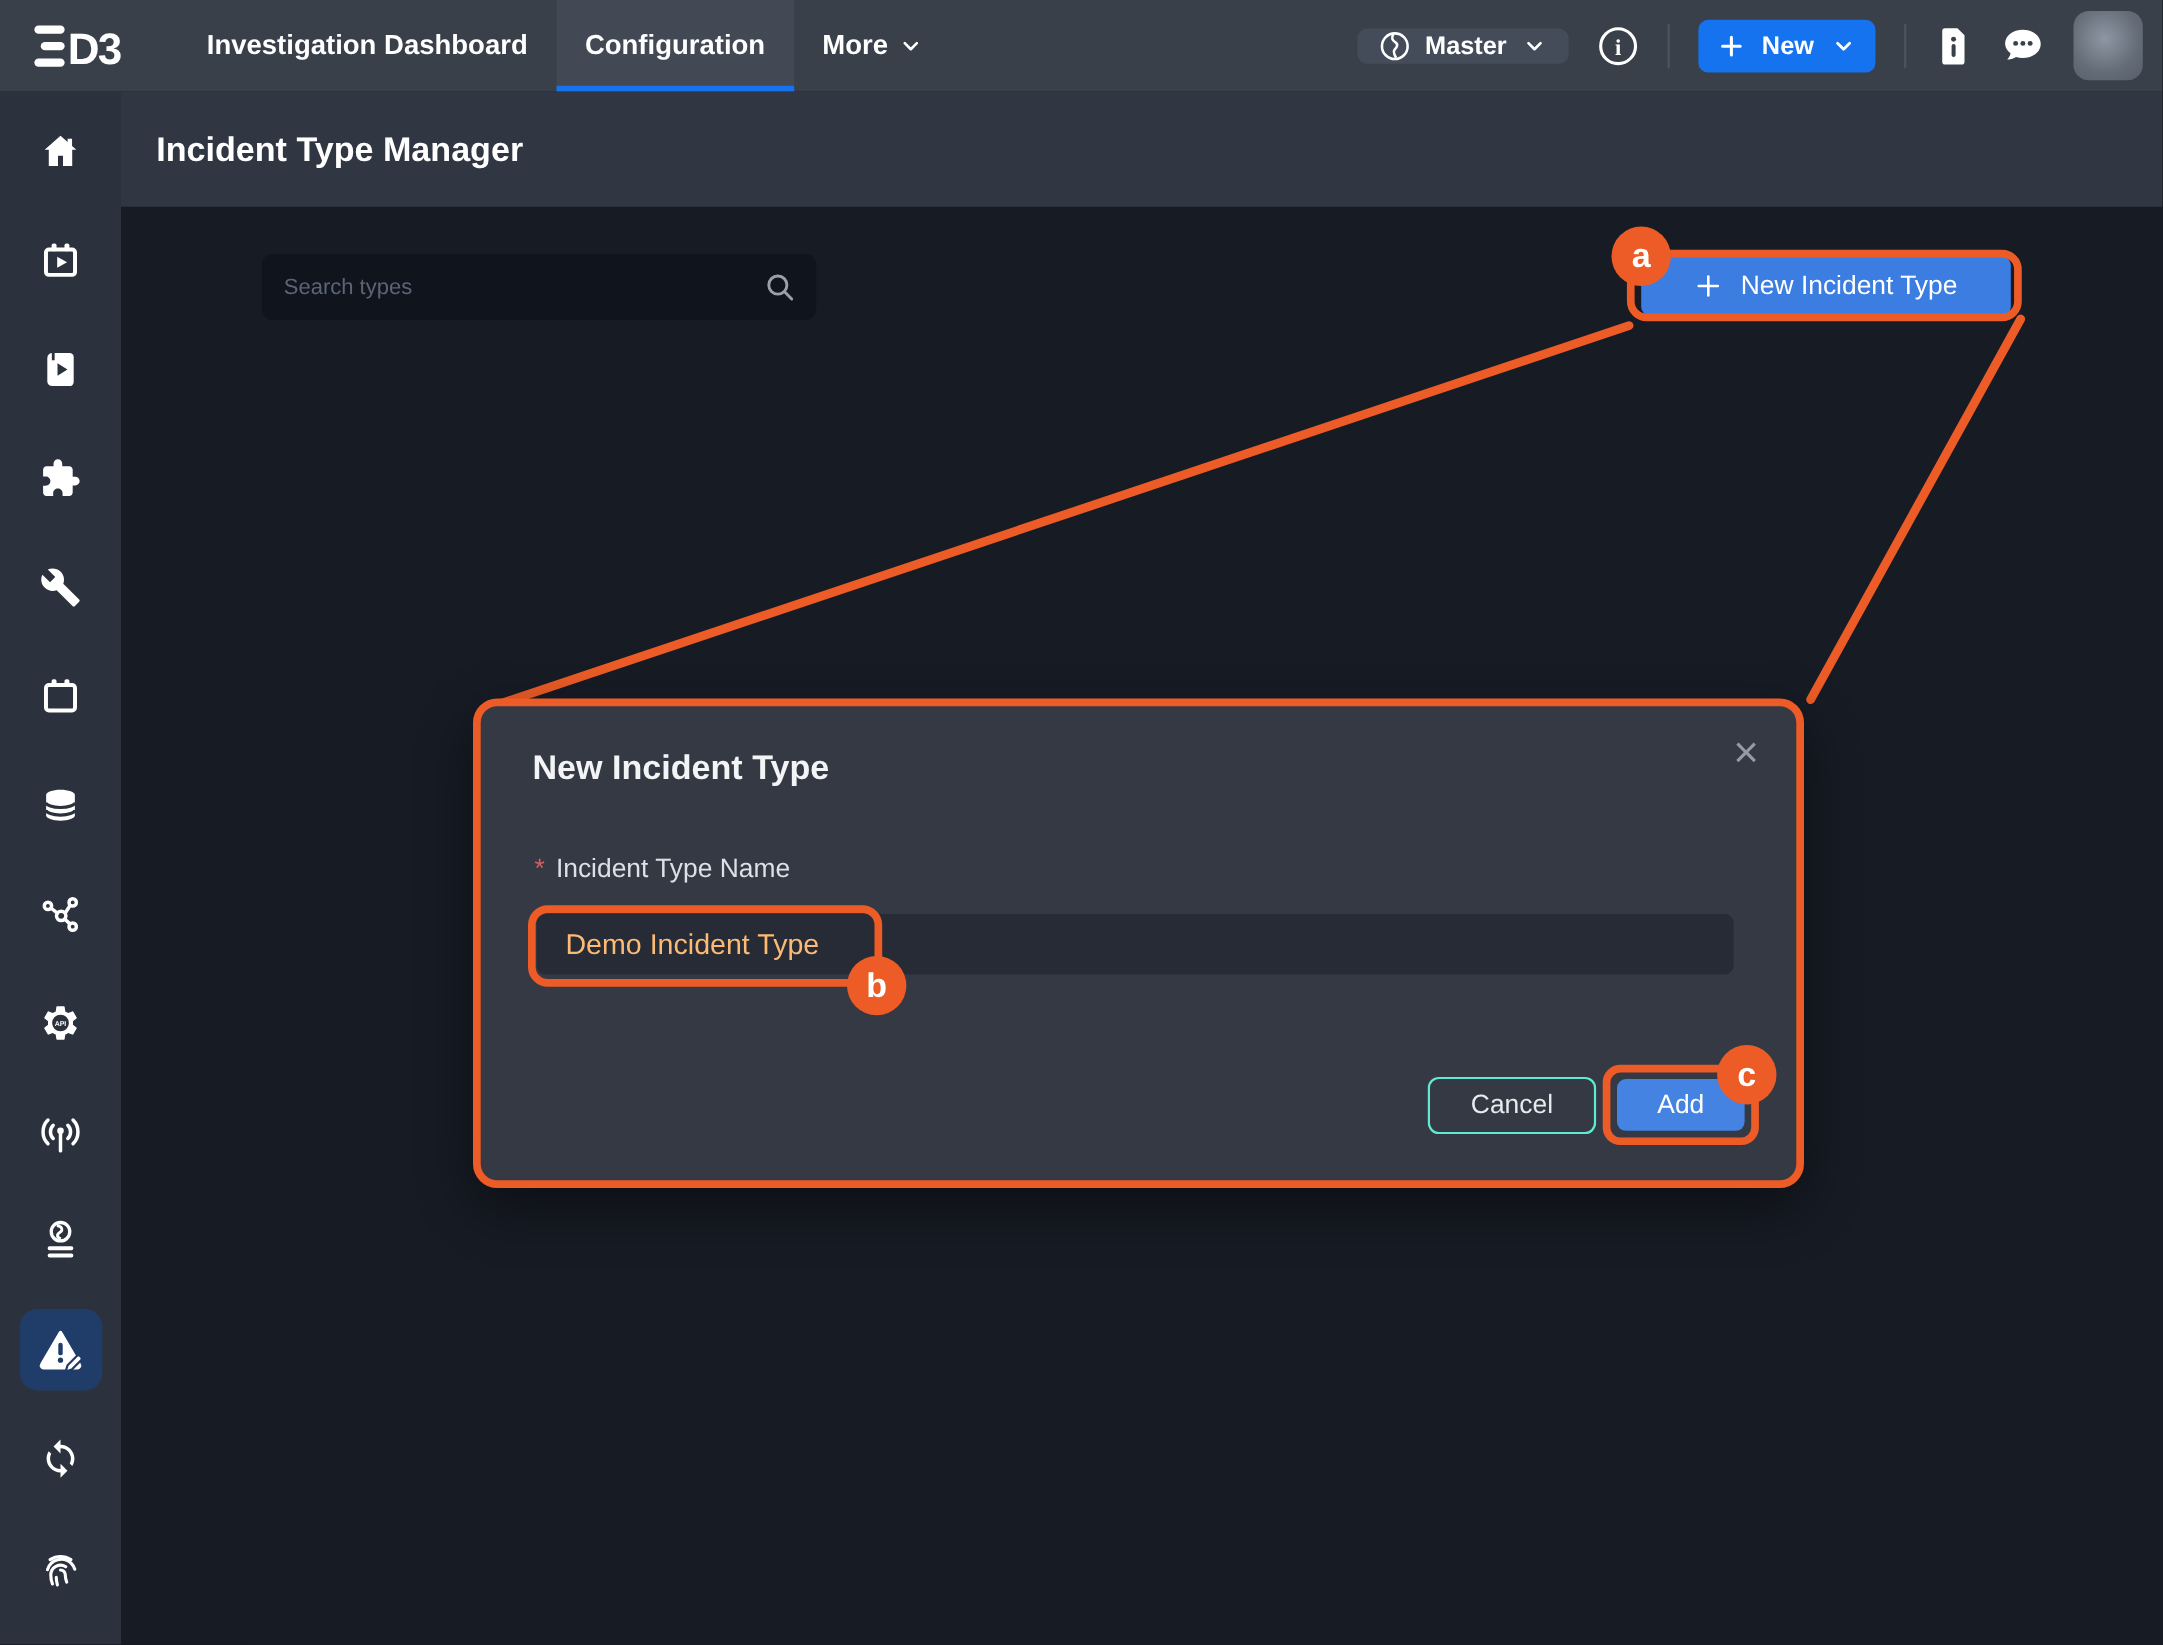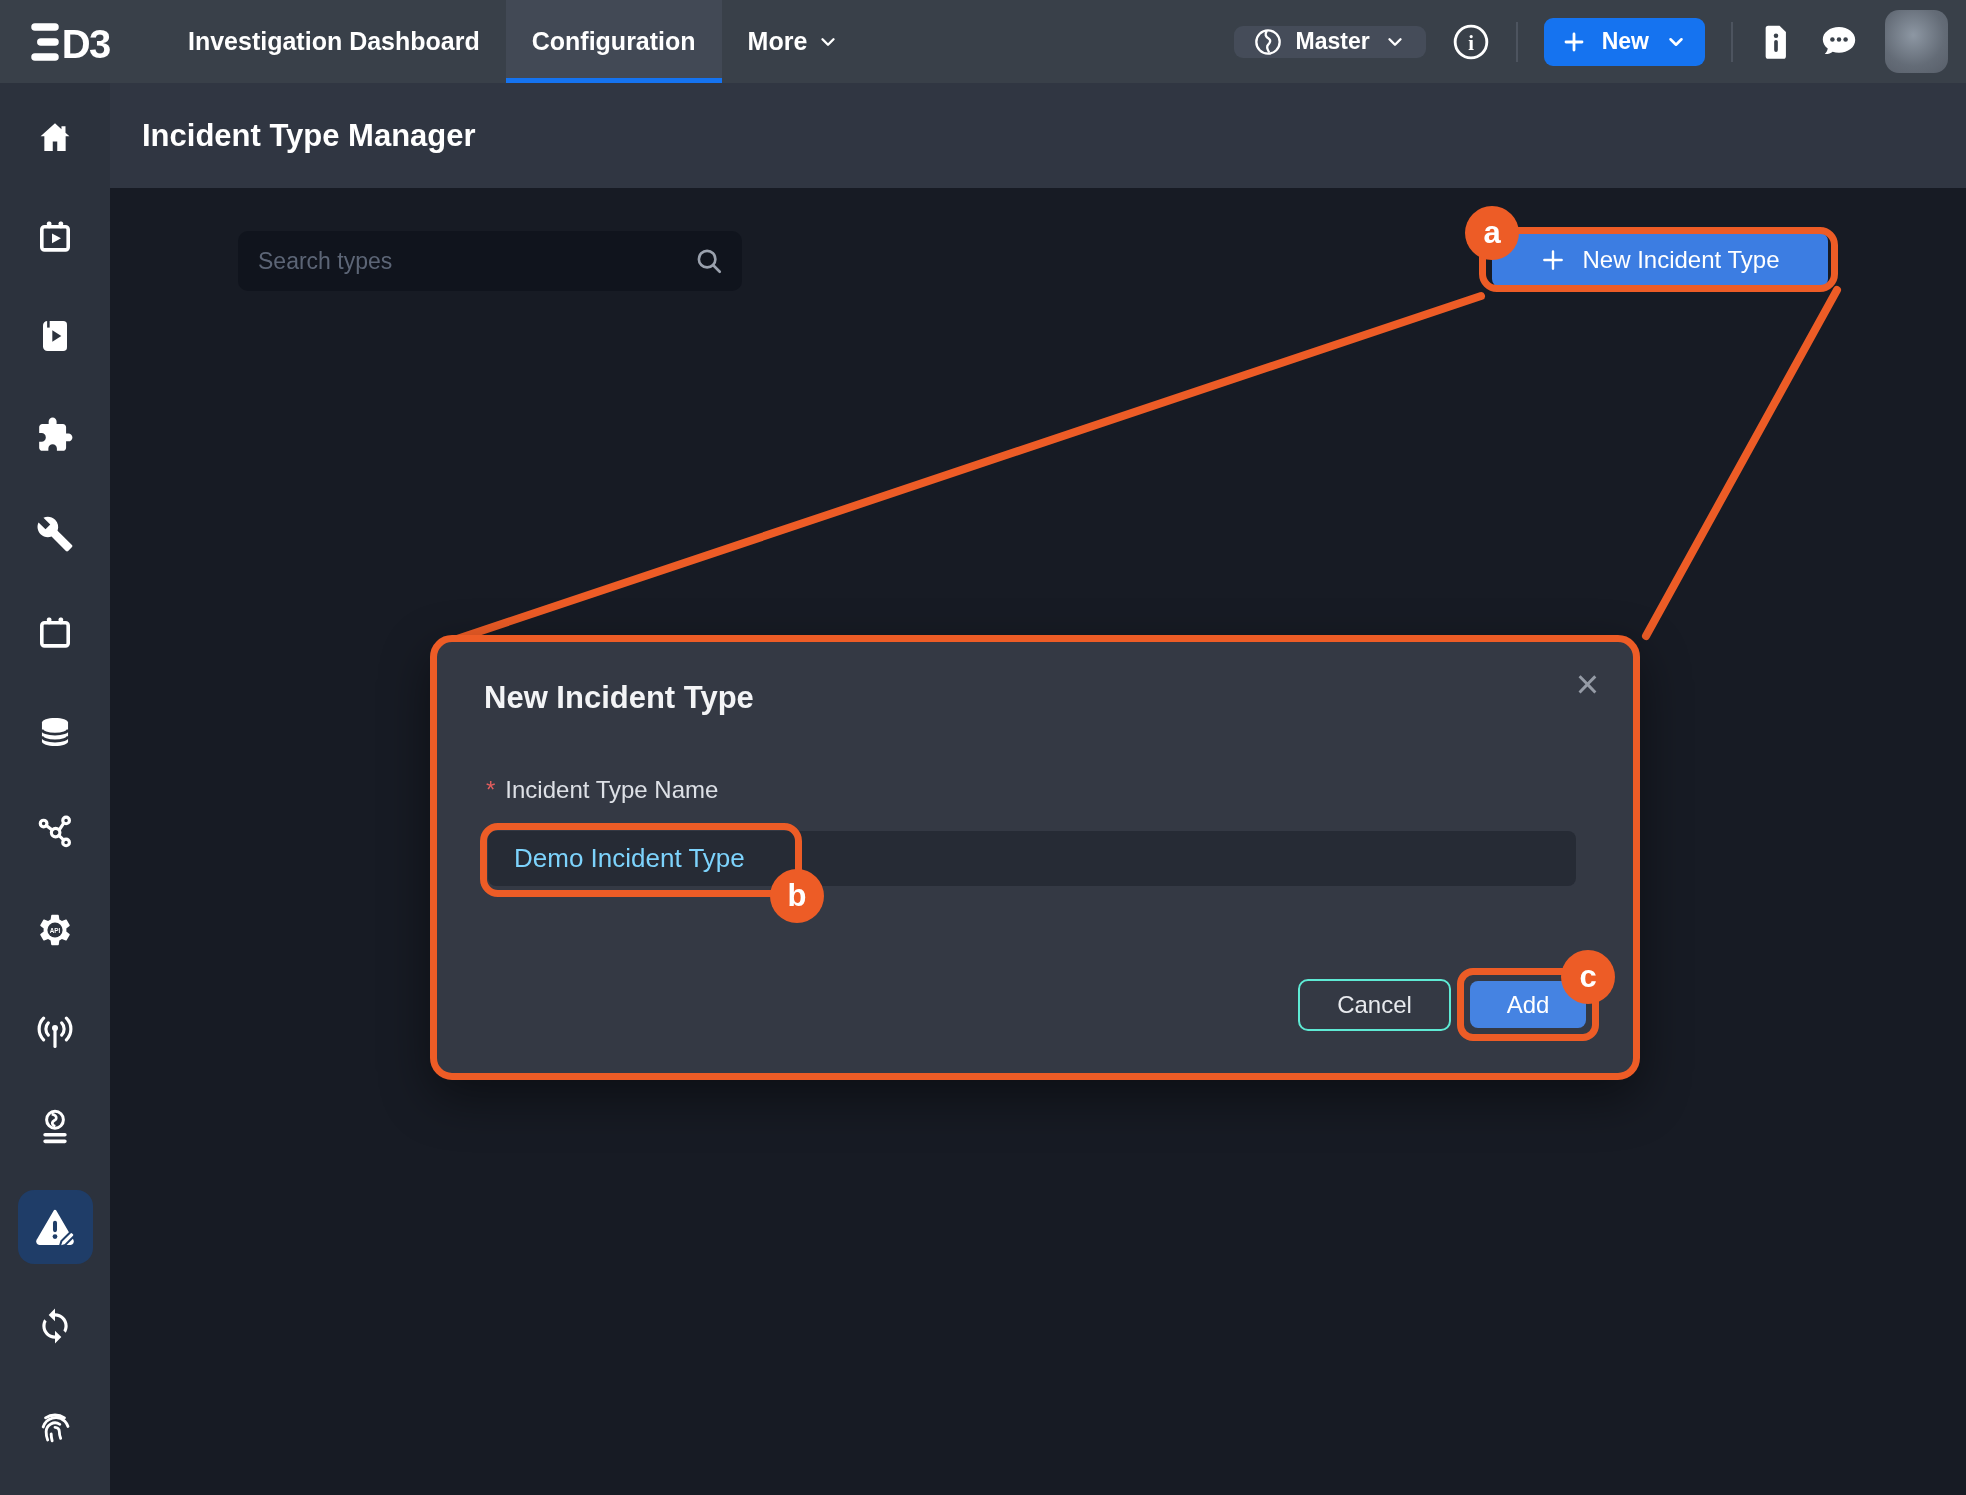--- a/index.html
+++ b/index.html
@@ -63,21 +63,21 @@
   .panel {
     position:absolute; left:110px; top:188px; width:1856px; height:1307px;
     background:#171b24; z-index:4;
   }
   .search-box {
     position:absolute; left:128px; top:43px; width:504px; height:60px;
     background:#10141d; border-radius:10px; display:flex; align-items:center;
   }
   .search-input {
     flex:1; height:100%; background:transparent; border:none; outline:none;
-    color:#e9ebef; font-size:23px; padding:0 20px; font-family:"Liberation Sans", sans-serif;
+    color:#e9ebef; font-size:20px; padding:0 20px; font-family:"Liberation Sans", sans-serif;
   }
   .search-input::placeholder { color:#5c6576; }
   .search-icon { margin-right:18px; display:flex; }
   .nit-button {
     position:absolute; left:1382px; top:45px; width:336px; height:54px;
     background:#3c7de2; border:none; border-radius:8px; color:#fff;
     font-size:24px; display:flex; align-items:center; justify-content:center; gap:16px;
     cursor:pointer; font-family:"Liberation Sans", sans-serif;
   }
   
@@ -99,21 +99,21 @@
   .modal-close {
     position:absolute; right:34px; top:22px; font-size:40px; color:#959ba6;
     cursor:pointer; line-height:1; font-weight:normal;
   }
   .modal-title { position:absolute; left:47px; top:38px; font-size:31px; font-weight:bold; color:#f3f4f6; }
   .field-label { position:absolute; left:49px; top:134px; font-size:24px; color:#dde0e6; }
   .req-mark { color:#e25d5d; margin-right:10px; }
   .modal-input {
     position:absolute; left:51px; top:189px; width:1088px; height:55px;
     background:#262b35; border:none; border-radius:8px; outline:none;
-    color:#7dd3fc; font-size:26px; padding:0 26px; font-family:"Liberation Sans", sans-serif;
+    color:#fdba74; font-size:26px; padding:0 26px; font-family:"Liberation Sans", sans-serif;
   }
   #outline-b { left:43px; top:181px; width:322px; height:74px; }
   #badge-b { left:333px; top:227px; }
   .btn-cancel {
     position:absolute; left:861px; top:337px; width:153px; height:52px;
     background:transparent; border:2px solid #5eead4; border-radius:10px;
     color:#e8eaee; font-size:24px; cursor:pointer; font-family:"Liberation Sans", sans-serif;
   }
   #outline-c { left:1020px; top:326px; width:142px; height:73px; border-radius:16px; }
   .btn-add {

